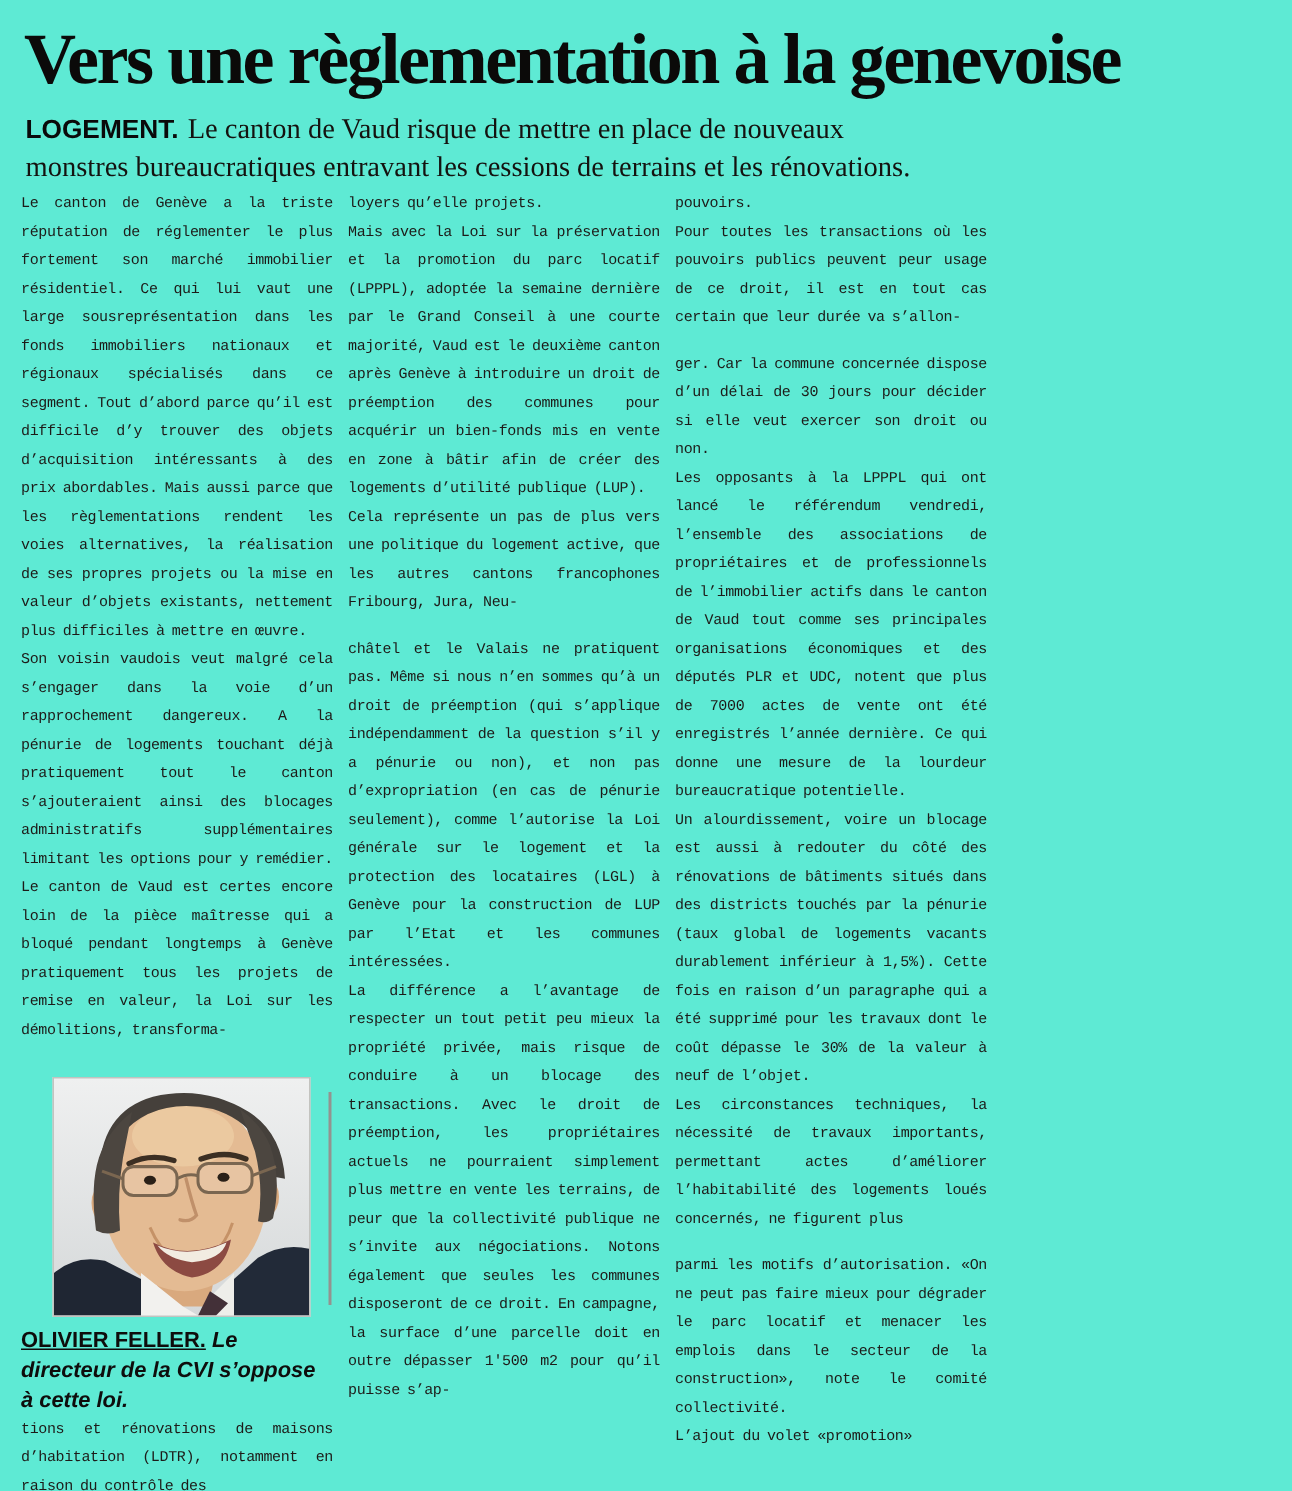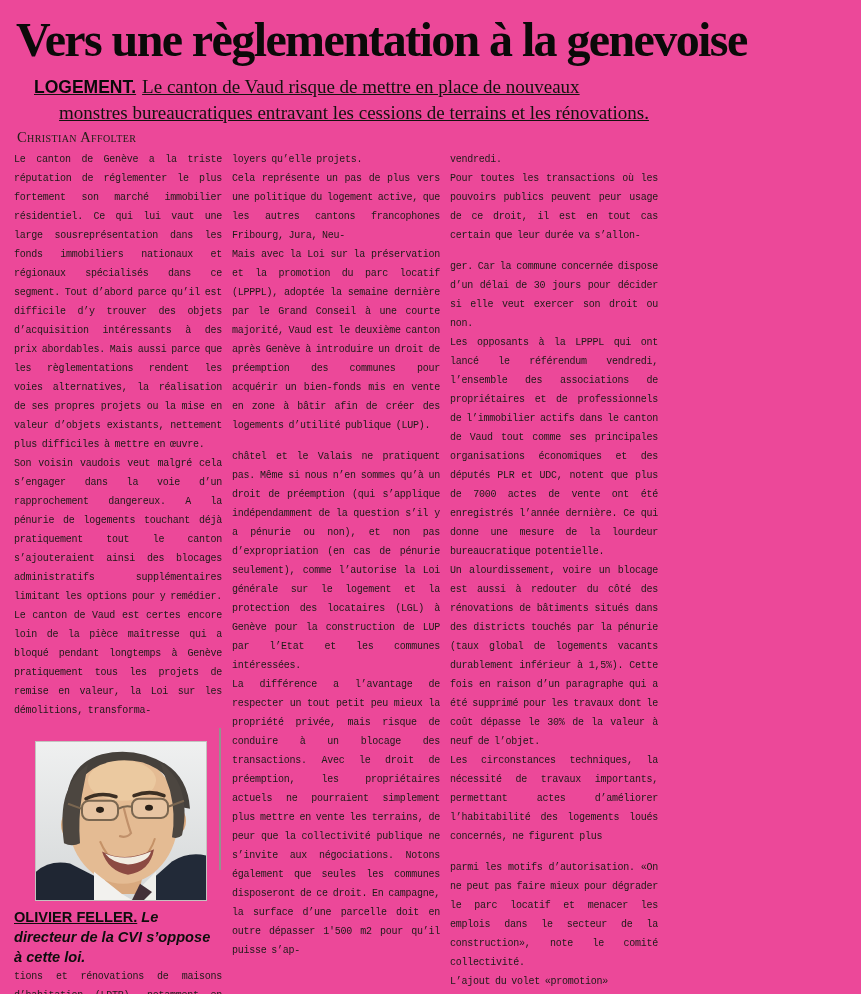--- a/index.html
+++ b/index.html
@@ -1,46 +1,45 @@
 <!DOCTYPE html>
 <html lang="fr"><head>
 <meta charset="utf-8">
 <style>
   html,body{margin:0;padding:0;background:#e9e9e7;}
   .page{
     position:relative;
     width:861px;height:994px;
     margin:0 auto;
-    background:#ec4899;
+    background:#5eead4;
     color:#1d1b18;
     font-family:"Liberation Serif", serif;
     overflow:hidden;
     box-sizing:border-box;
   }
   .inner{padding:10px 0 0 14px;}
 
   .headline{
     margin:6px 0 0 2px;
     font-size:48px;
     font-weight:700;
     letter-spacing:-1.6px;
     line-height:1.02;
     color:#0b0a09;
     white-space:nowrap;
   }
 
   .lead{
-    margin:10px 0 0 20px;
+    margin:10px 0 0 3px;
     font-size:19px;
     line-height:23px;
     color:#14120f;
     max-width:640px;
-    text-decoration:underline;
-  }
-  .lead2{margin-top:2px;text-align:center;}
+  }
+  .lead2{margin-top:2px;}
   .kicker{
     font-family:"Liberation Sans", sans-serif;
     font-weight:700;
     font-size:17.5px;
     margin-right:6px;
     color:#0a0a0a;
   }
 
   .byline{
     margin:5px 0 0 3px;
@@ -103,21 +102,20 @@
 <body>
 
 <div class="page">
   <div class="inner">
 
     <h1 class="headline">Vers une règlementation à la genevoise</h1>
 
     <p class="lead"><span class="kicker">LOGEMENT.</span><span>Le canton de Vaud risque de mettre en place de nouveaux</span></p>
     <p class="lead lead2">monstres bureaucratiques entravant les cessions de terrains et les rénovations.</p>
 
-    <div class="byline">Christian Affolter</div>
 
     <div class="columns">
 
       <div class="col">
         <div class="col1-top">
           <p>Le canton de Genève a la triste réputation de réglementer le plus fortement son marché immobilier résidentiel. Ce qui lui vaut une large sousreprésentation dans les fonds immobiliers nationaux et régionaux spécialisés dans ce segment. Tout d’abord parce qu’il est difficile d’y trouver des objets d’acquisition intéressants à des prix abordables. Mais aussi parce que les règlementations rendent les voies alternatives, la réalisation de ses propres projets ou la mise en valeur d’objets existants, nettement plus difficiles à mettre en œuvre.</p>
           <p>Son voisin vaudois veut malgré cela s’engager dans la voie d’un rapprochement dangereux. A la pénurie de logements touchant déjà pratiquement tout le canton s’ajouteraient ainsi des blocages administratifs supplémentaires limitant les options pour y remédier. Le canton de Vaud est certes encore loin de la pièce maîtresse qui a bloqué pendant longtemps à Genève pratiquement tous les projets de remise en valeur, la Loi sur les démolitions, transforma-</p>
         </div>
 
         <figure class="portrait-figure" style="margin:6px 0 0 0;">
@@ -175,28 +173,28 @@
             </svg>
           </div>
           <figcaption class="photo-caption"><span class="caption-name">OLIVIER FELLER.</span><span class="caption-text">Le directeur de la CVI s’oppose à cette loi.</span></figcaption>
         </figure>
 
         <p class="col1-bottom">tions et rénovations de maisons d’habitation (LDTR), notamment en raison du contrôle des</p>
       </div>
 
       <div class="col col2box">
         <p>loyers qu’elle projets.</p>
+        <p>Mais avec la Loi sur la préservation et la promotion du parc locatif (LPPPL), adoptée la semaine dernière par le Grand Conseil à une courte majorité, Vaud est le deuxième canton après Genève à introduire un droit de préemption des communes pour acquérir un bien-fonds mis en vente en zone à bâtir afin de créer des logements d’utilité publique (LUP).</p>
         <p>Cela représente un pas de plus vers une politique du logement active, que les autres cantons francophones Fribourg, Jura, Neu-</p>
-        <p>Mais avec la Loi sur la préservation et la promotion du parc locatif (LPPPL), adoptée la semaine dernière par le Grand Conseil à une courte majorité, Vaud est le deuxième canton après Genève à introduire un droit de préemption des communes pour acquérir un bien-fonds mis en vente en zone à bâtir afin de créer des logements d’utilité publique (LUP).</p>
         <p class="gap">châtel et le Valais ne pratiquent pas. Même si nous n’en sommes qu’à un droit de préemption (qui s’applique indépendamment de la question s’il y a pénurie ou non), et non pas d’expropriation (en cas de pénurie seulement), comme l’autorise la Loi générale sur le logement et la protection des locataires (LGL) à Genève pour la construction de LUP par l’Etat et les communes intéressées.</p>
         <p>La différence a l’avantage de respecter un tout petit peu mieux la propriété privée, mais risque de conduire à un blocage des transactions. Avec le droit de préemption, les propriétaires actuels ne pourraient simplement plus mettre en vente les terrains, de peur que la collectivité publique ne s’invite aux négociations. Notons également que seules les communes disposeront de ce droit. En campagne, la surface d’une parcelle doit en outre dépasser 1'500 m2 pour qu’il puisse s’ap-</p>
       </div>
 
       <div class="col col3box">
-        <p>vendredi.</p>
+        <p>pouvoirs.</p>
         <p>Pour toutes les transactions où les pouvoirs publics peuvent peur usage de ce droit, il est en tout cas certain que leur durée va s’allon-</p>
         <p class="gap">ger. Car la commune concernée dispose d’un délai de 30 jours pour décider si elle veut exercer son droit ou non.</p>
         <p>Les opposants à la LPPPL qui ont lancé le référendum vendredi, l’ensemble des associations de propriétaires et de professionnels de l’immobilier actifs dans le canton de Vaud tout comme ses principales organisations économiques et des députés PLR et UDC, notent que plus de 7000 actes de vente ont été enregistrés l’année dernière. Ce qui donne une mesure de la lourdeur bureaucratique potentielle.</p>
         <p>Un alourdissement, voire un blocage est aussi à redouter du côté des rénovations de bâtiments situés dans des districts touchés par la pénurie (taux global de logements vacants durablement inférieur à 1,5%). Cette fois en raison d’un paragraphe qui a été supprimé pour les travaux dont le coût dépasse le 30% de la valeur à neuf de l’objet.</p>
         <p>Les circonstances techniques, la nécessité de travaux importants, permettant actes d’améliorer l’habitabilité des logements loués concernés, ne figurent plus</p>
         <p class="gap">parmi les motifs d’autorisation. «On ne peut pas faire mieux pour dégrader le parc locatif et menacer les emplois dans le secteur de la construction», note le comité collectivité.</p>
         <p>L’ajout du volet «promotion»</p>
       </div>
 
     </div>

